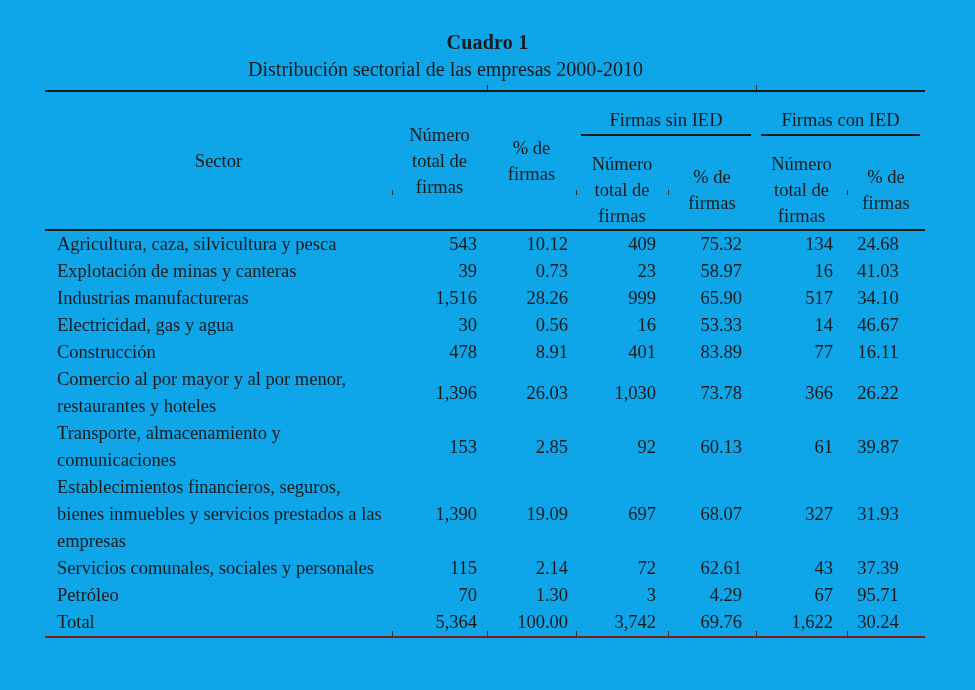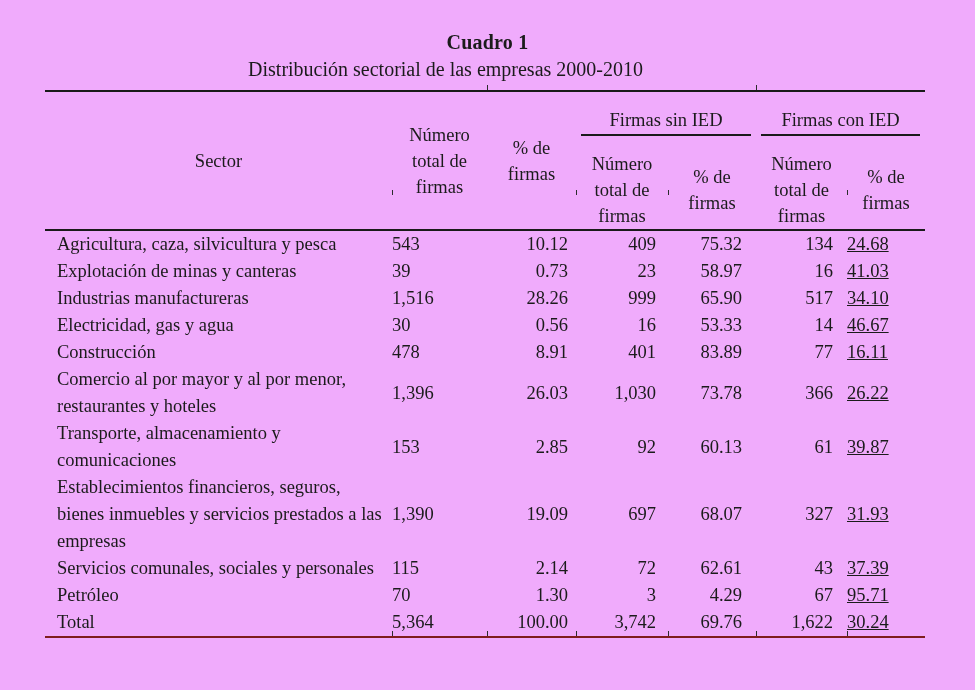--- a/index.html
+++ b/index.html
@@ -6,21 +6,21 @@
   html, body { background: #ffffff; }
   body {
     width: 975px; height: 690px;
     font-family: "Liberation Serif", serif;
     color: #1b1b1b;
     overflow: hidden;
   }
   .page {
     position: relative;
     width: 975px; height: 690px;
-    background: #f0abfc;
+    background: #0ea5e9;
   }
   .doc-title {
     position: absolute; top: 30px; left: 0; width: 975px;
     text-align: center;
     font-size: 20px; font-weight: bold; line-height: 24px;
     letter-spacing: 0.2px;
   }
   .doc-subtitle {
     position: absolute; top: 57px; left: 0; width: 891px;
     text-align: center;
@@ -59,26 +59,26 @@
   }
   thead { border-bottom: 2px solid #1a1a1a; }
 
   tbody td {
     vertical-align: middle;
     height: 27px;
     padding: 0;
   }
   tbody tr:last-child td { border-bottom: 2px solid #7f1d1d; }
   td.c1 { text-align: left; padding-left: 12px; padding-right: 6px; }
-  td.c2 { padding-right: 10px; }
+  td.c2 { text-align: right; padding-right: 10px; }
   td.c3 { text-align: right; padding-right: 8px; }
   td.c4 { text-align: right; padding-right: 12px; }
   td.c5 { text-align: right; padding-right: 14px; }
   td.c6 { text-align: right; padding-right: 14px; }
-  td.c7 { text-align: left; padding-right: 16px; text-decoration: underline; }
+  td.c7 { text-align: center; padding-right: 16px; }
 
   .source-note {
     position: absolute; left: 55px; top: 636px;
     font-size: 16.5px; line-height: 21px;
   }
   
   .tick { position: absolute; width: 1px; height: 5px; background: #2c2c2c; }
   .tick.t-top { top: 85px; }
   .tick.t-mid { top: 190px; }
   .tick.t-bot { top: 631px; }

